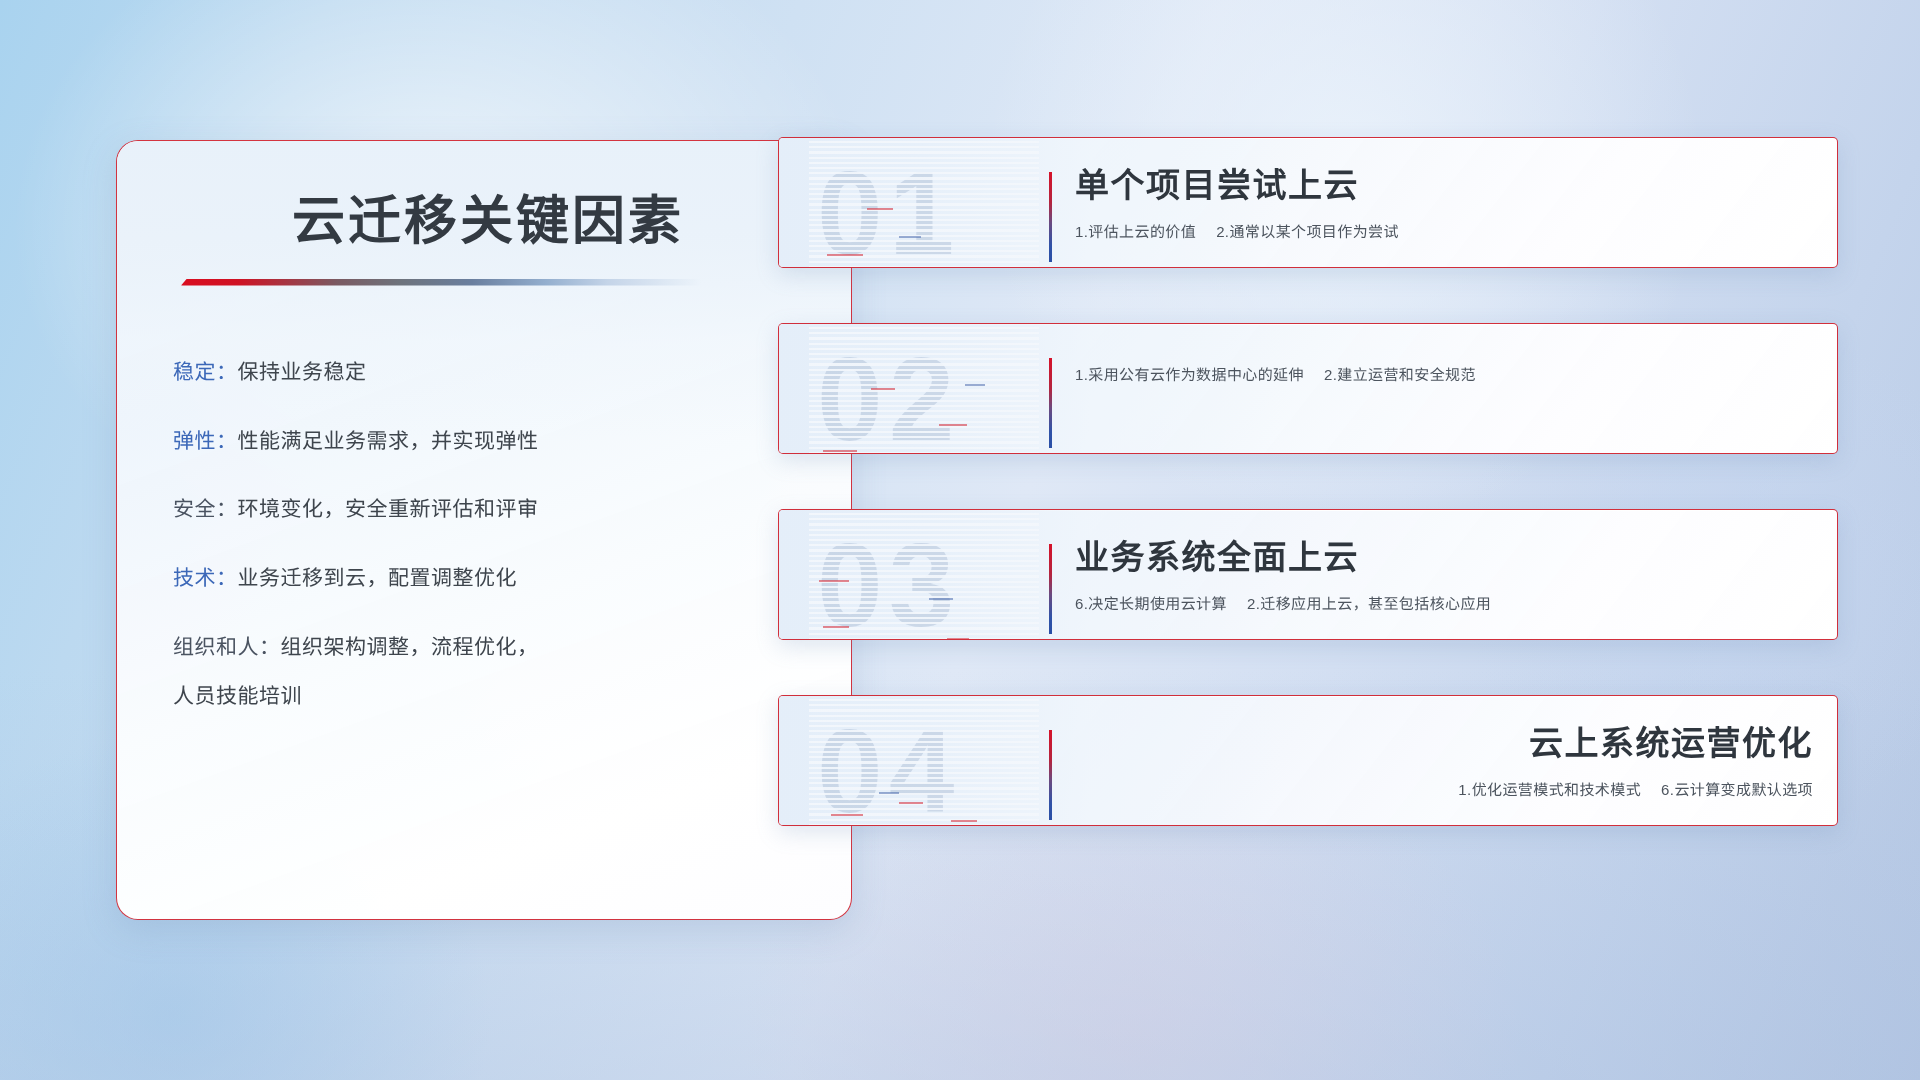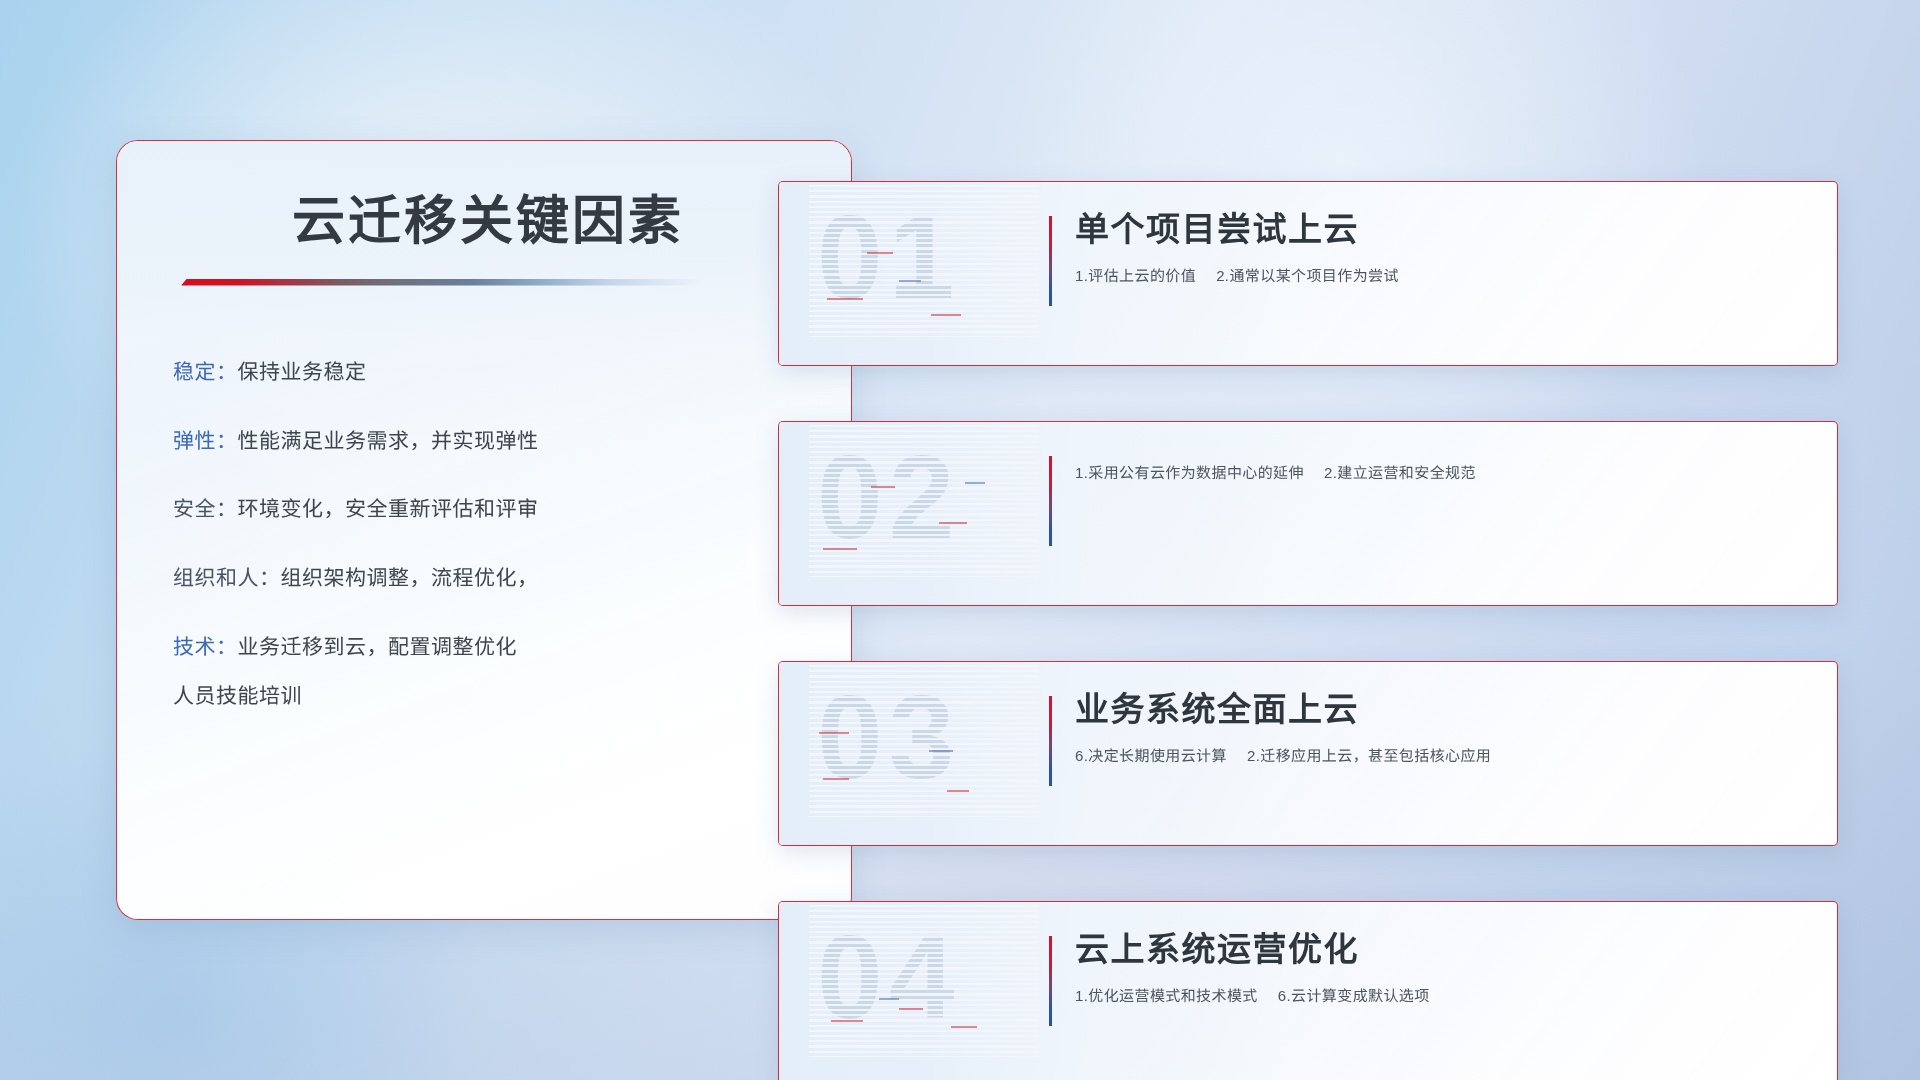--- a/index.html
+++ b/index.html
@@ -96,34 +96,33 @@
   .factor-key{ color:#3c68b8; }
   .factor-key.neutral{ color:#4a5361; }
   .factor-val{ color:#3e454d; }
   .factor-cont{ margin-top:-20px; }
 
   
   .cards{
     position:absolute; left:778px; top:137px; width:1060px;
   }
   .card{
-    position:relative; height:185px; margin-bottom:55px;
+    position:relative; height:131px; margin-bottom:55px;
     border-radius:5px;
     background:linear-gradient(128deg,
         rgba(229,239,250,.95) 0%,
         rgba(236,243,251,.96) 22%,
         rgba(246,249,253,.97) 48%,
         rgba(253,253,255,.99) 74%,
         rgba(255,255,255,1) 100%);
     border:1.4px solid rgba(205,24,38,.9);
     box-shadow:0 7px 22px rgba(116,146,186,.22), inset 0 1px 0 rgba(255,255,255,.95);
     overflow:hidden;
-    margin-top:44px;
-  }
-  .card:last-child{ margin-bottom:0; }
+  }
+  .card:last-child{ margin-bottom:0;text-align:right; }
   
   .card::after{
     content:""; position:absolute; left:-3px; top:-3px; bottom:-3px; width:48%;
     background:linear-gradient(90deg,
         rgba(228,238,249,1) 0%,
         rgba(231,240,250,.97) 30%,
         rgba(240,246,252,.7) 62%,
         rgba(250,252,254,0) 100%);
     pointer-events:none; z-index:1;
   }
@@ -190,25 +189,25 @@
 
       <div class="factor-row">
         <span class="factor-key">弹性：</span><span class="factor-val">性能满足业务需求，并实现弹性</span>
       </div>
 
       <div class="factor-row">
         <span class="factor-key neutral">安全：</span><span class="factor-val">环境变化，安全重新评估和评审</span>
       </div>
 
       <div class="factor-row">
+        <span class="factor-key">技术：</span><span class="factor-val">业务迁移到云，配置调整优化</span>
+      </div>
+
+      <div class="factor-row">
         <span class="factor-key neutral">组织和人：</span><span class="factor-val">组织架构调整，流程优化，</span>
-      </div>
-
-      <div class="factor-row">
-        <span class="factor-key">技术：</span><span class="factor-val">业务迁移到云，配置调整优化</span>
       </div>
 
       <div class="factor-row factor-cont">
         <span class="factor-val">人员技能培训</span>
       </div>
 
     </div>
   </div>
 </section>
 

